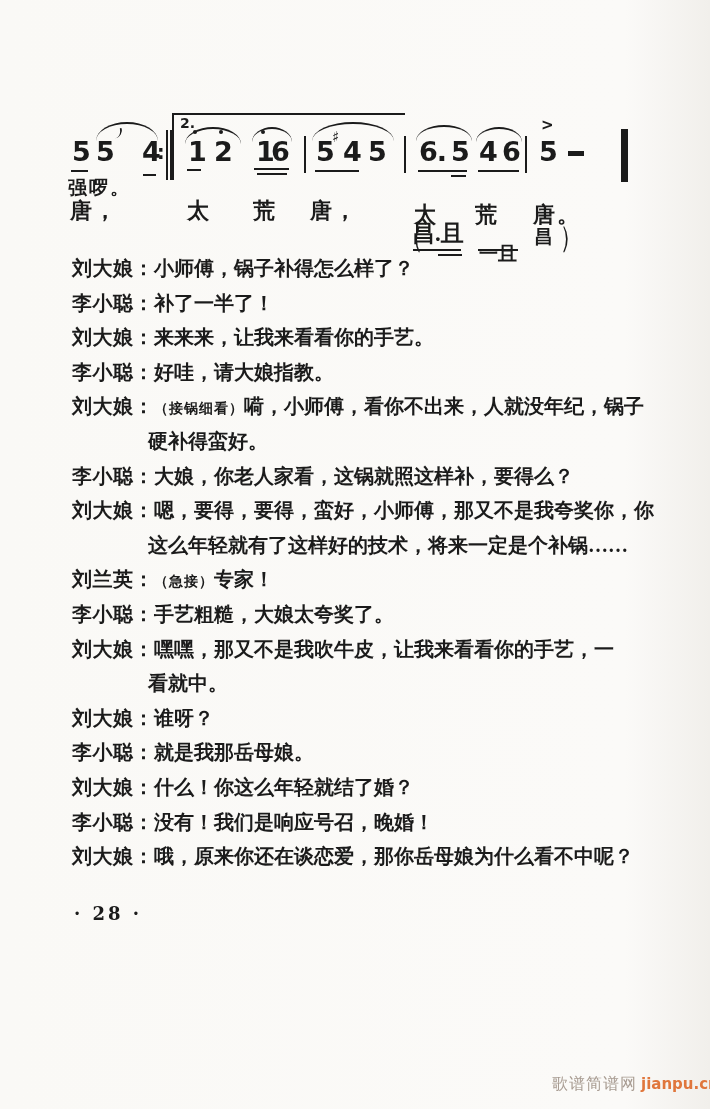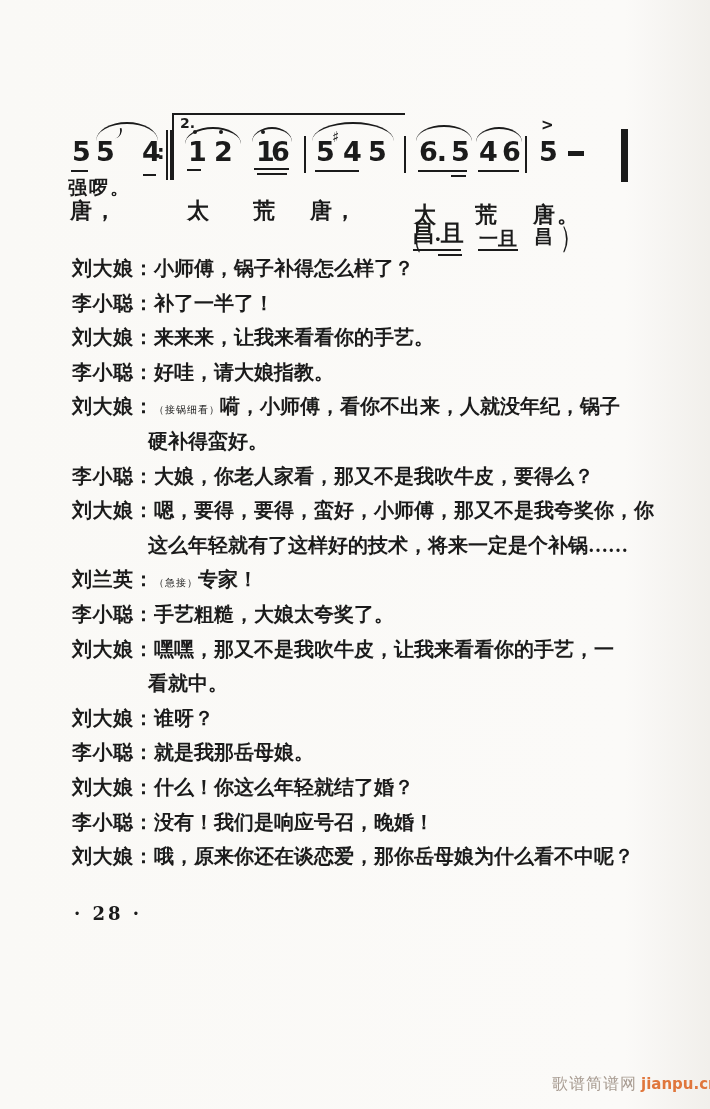--- a/index.html
+++ b/index.html
@@ -44,21 +44,21 @@
   .perc{position:absolute;font-weight:700;line-height:1;white-space:nowrap;}
   .perc.big{font-size:30px;font-weight:400;transform:scaleX(.75);}
   
   .dialog{position:absolute;left:72px;top:251px;width:600px;}
   .dline{
     height:34.6px;line-height:34.6px;
     font-size:20px;white-space:nowrap;
     font-weight:600;
   }
   .dline .sp{font-weight:800;letter-spacing:.5px;}
-  .dline .stage{font-size:10px;font-weight:400;letter-spacing:1px;}
+  .dline .stage{font-size:14px;font-weight:700;letter-spacing:1px;}
   .dline.cont{padding-left:76px;}
   .pageno{
     position:absolute;left:74px;top:903px;
     font-size:18px;font-weight:700;letter-spacing:3px;
     font-family:"DejaVu Serif",serif;
   }
   
   .wm{position:absolute;left:552px;top:1074px;font-size:16px;white-space:nowrap;}
   .wm .wm-name{letter-spacing:1px;}
   .wm .wm-url{font-family:"DejaVu Sans",sans-serif;font-size:15px;font-weight:700;}
@@ -119,36 +119,36 @@
       <div class="lyric" style="left: 68px; top: 178px; font-size: 19px;">强啰。</div>
       <div class="lyric" style="left: 70px; top: 200px; font-size: 22px;">唐，</div>
       <div class="lyric" style="left: 187px; top: 200px; font-size: 22px;">太</div>
       <div class="lyric" style="left: 253px; top: 200px; font-size: 22px;">荒</div>
       <div class="lyric" style="left: 310px; top: 200px; font-size: 22px;">唐，</div>
       <div class="lyric" style="left: 414px; top: 204px; font-size: 22px;">太</div>
       <div class="lyric" style="left: 475px; top: 204px; font-size: 22px;">荒</div>
       <div class="lyric" style="left: 533px; top: 204px; font-size: 22px;">唐。</div>
       <div class="perc big" style="left: 397px; top: 222px;">（</div>
       <div class="perc" style="left: 412px; top: 222px; font-size: 23px;">昌.且</div>
-      <div class="perc" style="left: 479px; top: 229px; font-size: 19px;">一且</div>
+      <div class="perc" style="left: 479px; top: 244px; font-size: 19px;">一且</div>
       <div class="perc" style="left: 534px; top: 227px; font-size: 19px;">昌</div>
       <div class="perc big" style="left: 556px; top: 222px;">）</div>
       <div class="uline" style="left: 413px; top: 249px; width: 48px;"></div>
       <div class="uline" style="left: 438px; top: 254px; width: 24px;"></div>
       <div class="uline" style="left: 478px; top: 249px; width: 40px;"></div>
     </div>
 
   <div class="dialog">
       <div class="dline"><span class="sp">刘大娘：</span><span>小师傅，锅子补得怎么样了？</span></div>
       <div class="dline"><span class="sp">李小聪：</span><span>补了一半了！</span></div>
       <div class="dline"><span class="sp">刘大娘：</span><span>来来来，让我来看看你的手艺。</span></div>
       <div class="dline"><span class="sp">李小聪：</span><span>好哇，请大娘指教。</span></div>
       <div class="dline"><span class="sp">刘大娘：</span><span class="stage">（接锅细看）</span><span>嗬，小师傅，看你不出来，人就没年纪，锅子</span></div>
       <div class="dline cont"><span>硬补得蛮好。</span></div>
-      <div class="dline"><span class="sp">李小聪：</span><span>大娘，你老人家看，那又不是我吹牛皮，要得么？</span></div>
+      <div class="dline"><span class="sp">李小聪：</span><span>大娘，你老人家看，这锅就照这样补，要得么？</span></div>
       <div class="dline"><span class="sp">刘大娘：</span><span>嗯，要得，要得，蛮好，小师傅，那又不是我夸奖你，你</span></div>
       <div class="dline cont"><span>这么年轻就有了这样好的技术，将来一定是个补锅……</span></div>
       <div class="dline"><span class="sp">刘兰英：</span><span class="stage">（急接）</span><span>专家！</span></div>
       <div class="dline"><span class="sp">李小聪：</span><span>手艺粗糙，大娘太夸奖了。</span></div>
       <div class="dline"><span class="sp">刘大娘：</span><span>嘿嘿，那又不是我吹牛皮，让我来看看你的手艺，一</span></div>
       <div class="dline cont"><span>看就中。</span></div>
       <div class="dline"><span class="sp">刘大娘：</span><span>谁呀？</span></div>
       <div class="dline"><span class="sp">李小聪：</span><span>就是我那岳母娘。</span></div>
       <div class="dline"><span class="sp">刘大娘：</span><span>什么！你这么年轻就结了婚？</span></div>
       <div class="dline"><span class="sp">李小聪：</span><span>没有！我们是响应号召，晚婚！</span></div>

